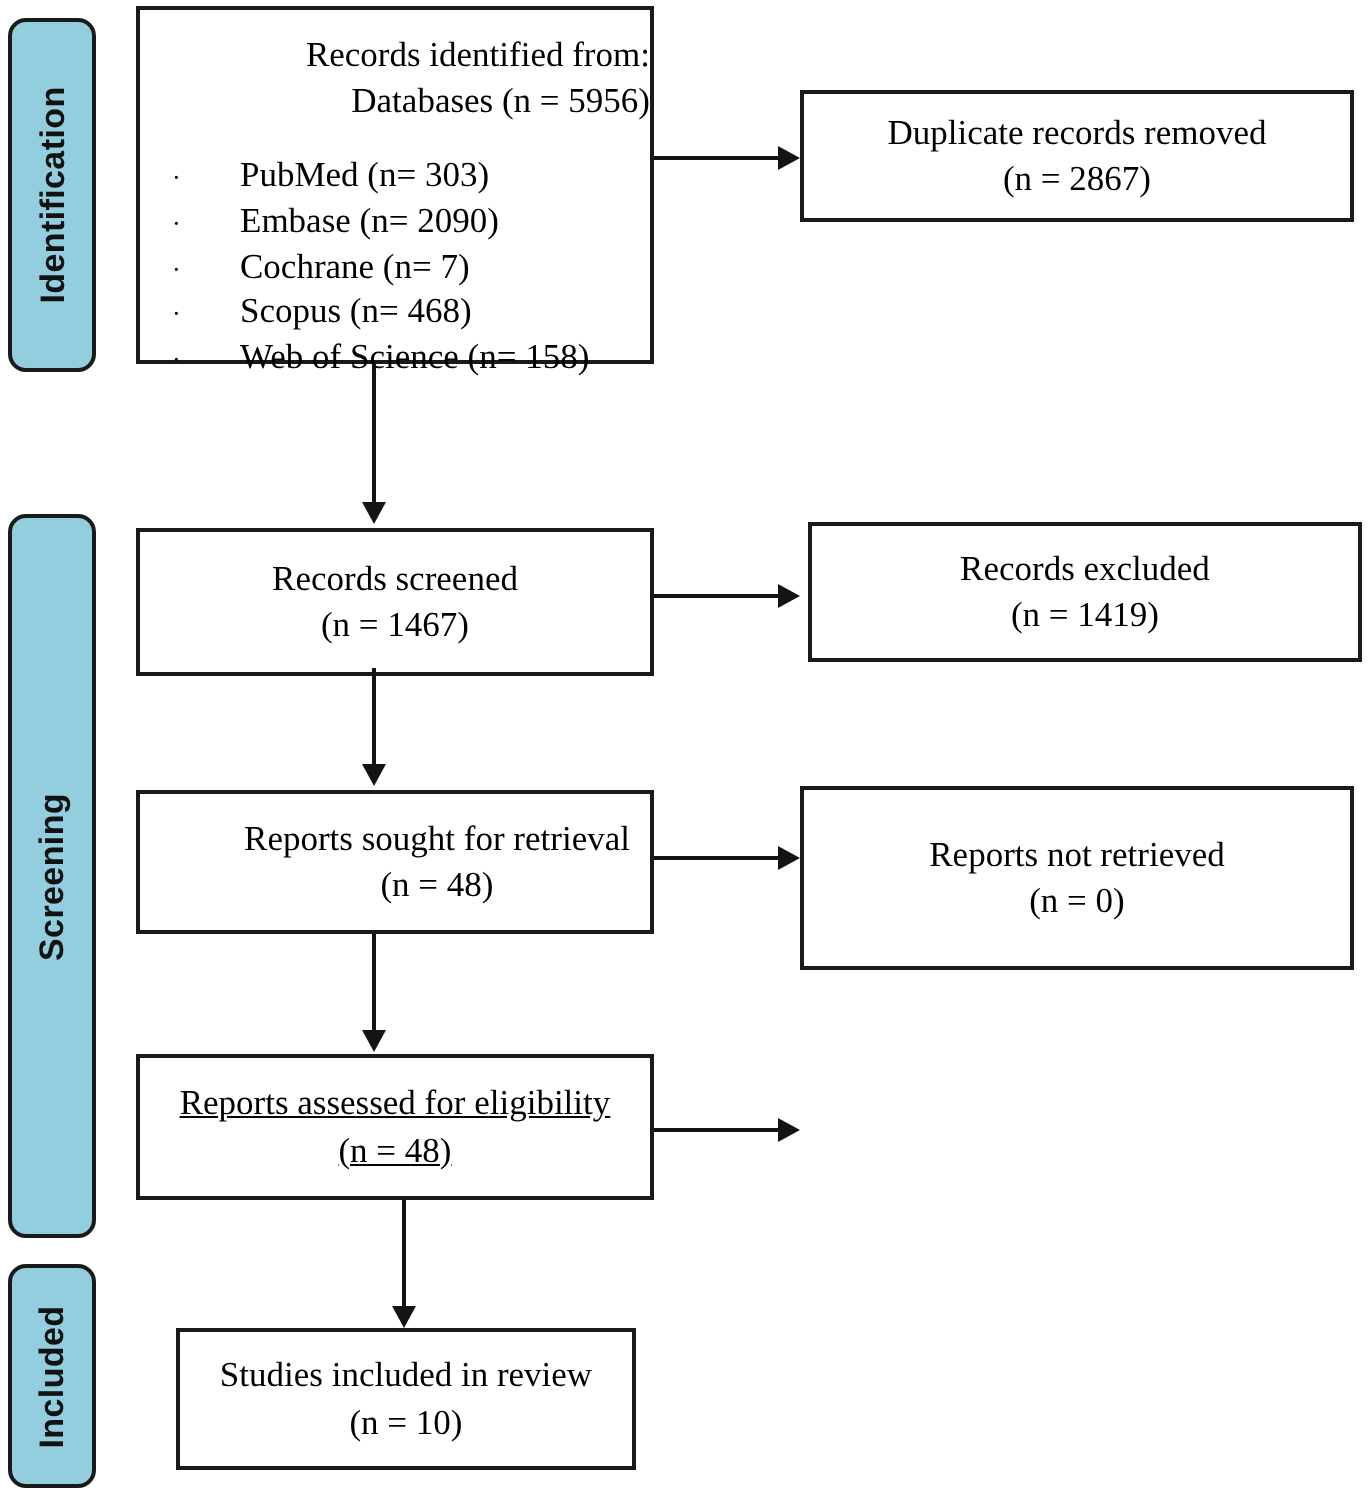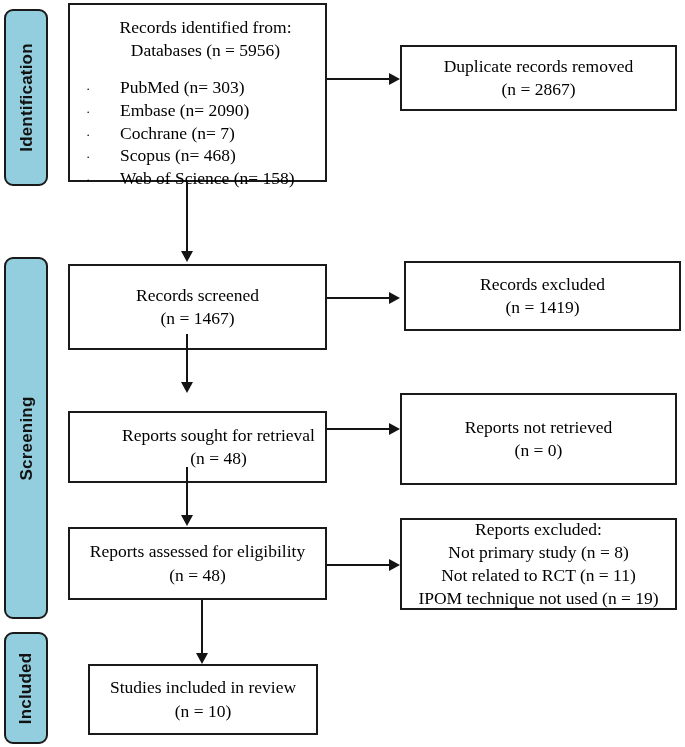--- a/index.html
+++ b/index.html
@@ -61,21 +61,21 @@
     line-height: 1.32;
     white-space: nowrap;
   }
 
   
   #box-identified {
     justify-content: flex-start;
     padding: 11px 0 0 16px;
   }
   #box-identified .box-line {
-    text-align: center;
+    text-align: right;
   }
   .source-list {
     list-style: none;
     margin: 0;
     padding: 0;
     margin-top: 14px;
   }
   .source-list li {
     display: flex;
     align-items: baseline;
@@ -163,63 +163,57 @@
     <div class="box-line">Duplicate records removed</div>
     <div class="box-line">(n = 2867)</div>
   </div>
 
   <div class="conn conn-h" style="left:327px; top:78px; width:64px;"></div>
   <div class="arrowhead right" style="left:389px; top:73px;"></div>
 
   <div class="conn conn-v" style="left:186px; top:182px; width:2px; height:71px;"></div>
   <div class="arrowhead down" style="left:181px; top:251px;"></div>
 
-  <div class="flow-box center-text" id="box-screened" style="left:68px; top:264px; width:259px; height:86px;text-align:center;">
+  <div class="flow-box center-text" id="box-screened" style="left:68px; top:264px; width:259px; height:74px;text-align:center;">
     <div class="box-line">Records screened</div>
     <div class="box-line">(n = 1467)</div>
   </div>
 
   <div class="flow-box center-text" id="box-records-excluded" style="left:404px; top:261px; width:277px; height:70px;">
     <div class="box-line">Records excluded</div>
     <div class="box-line">(n = 1419)</div>
   </div>
 
   <div class="conn conn-h" style="left:327px; top:297px; width:64px;"></div>
   <div class="arrowhead right" style="left:389px; top:292px;"></div>
 
   <div class="conn conn-v" style="left:186px; top:334px; width:2px; height:50px;"></div>
   <div class="arrowhead down" style="left:181px; top:382px;"></div>
 
-  <div class="flow-box center-text" id="box-sought" style="left:68px; top:411px; width:259px; height:72px;padding-left:42px;">
+  <div class="flow-box center-text" id="box-sought" style="left:68px; top:395px; width:259px; height:72px;padding-left:42px;">
     <div class="box-line">Reports sought for retrieval</div>
     <div class="box-line">(n = 48)</div>
   </div>
 
   <div class="flow-box center-text" id="box-not-retrieved" style="left:400px; top:393px; width:277px; height:92px;">
     <div class="box-line">Reports not retrieved</div>
     <div class="box-line">(n = 0)</div>
   </div>
 
   <div class="conn conn-h" style="left:327px; top:428px; width:64px;"></div>
   <div class="arrowhead right" style="left:389px; top:423px;"></div>
 
   <div class="conn conn-v" style="left:186px; top:467px; width:2px; height:50px;"></div>
   <div class="arrowhead down" style="left:181px; top:515px;"></div>
 
-  <div class="flow-box center-text" id="box-assessed" style="left:68px; top:527px; width:259px; height:73px;">
+  <div class="flow-box center-text" id="box-assessed" style="left:68px; top:527px; width:259px; height:73px;text-decoration:underline;">
     <div class="box-line">Reports assessed for eligibility</div>
     <div class="box-line">(n = 48)</div>
   </div>
 
-  <div class="flow-box center-text" id="box-reports-excluded" style="left:400px; top:518px; width:277px; height:92px;">
-    <div class="box-line">Reports excluded:</div>
-    <div class="box-line">Not primary study (n = 8)</div>
-    <div class="box-line">Not related to RCT (n = 11)</div>
-    <div class="box-line">IPOM technique not used (n = 19)</div>
-  </div>
 
   <div class="conn conn-h" style="left:327px; top:564px; width:64px;"></div>
   <div class="arrowhead right" style="left:389px; top:559px;"></div>
 
   <div class="conn conn-v" style="left:201px; top:600px; width:2px; height:55px;"></div>
   <div class="arrowhead down" style="left:196px; top:653px;"></div>
 
   <div class="flow-box center-text" id="box-included" style="left:88px; top:664px; width:230px; height:71px;text-align:right;">
     <div class="box-line">Studies included in review</div>
     <div class="box-line">(n = 10)</div>

